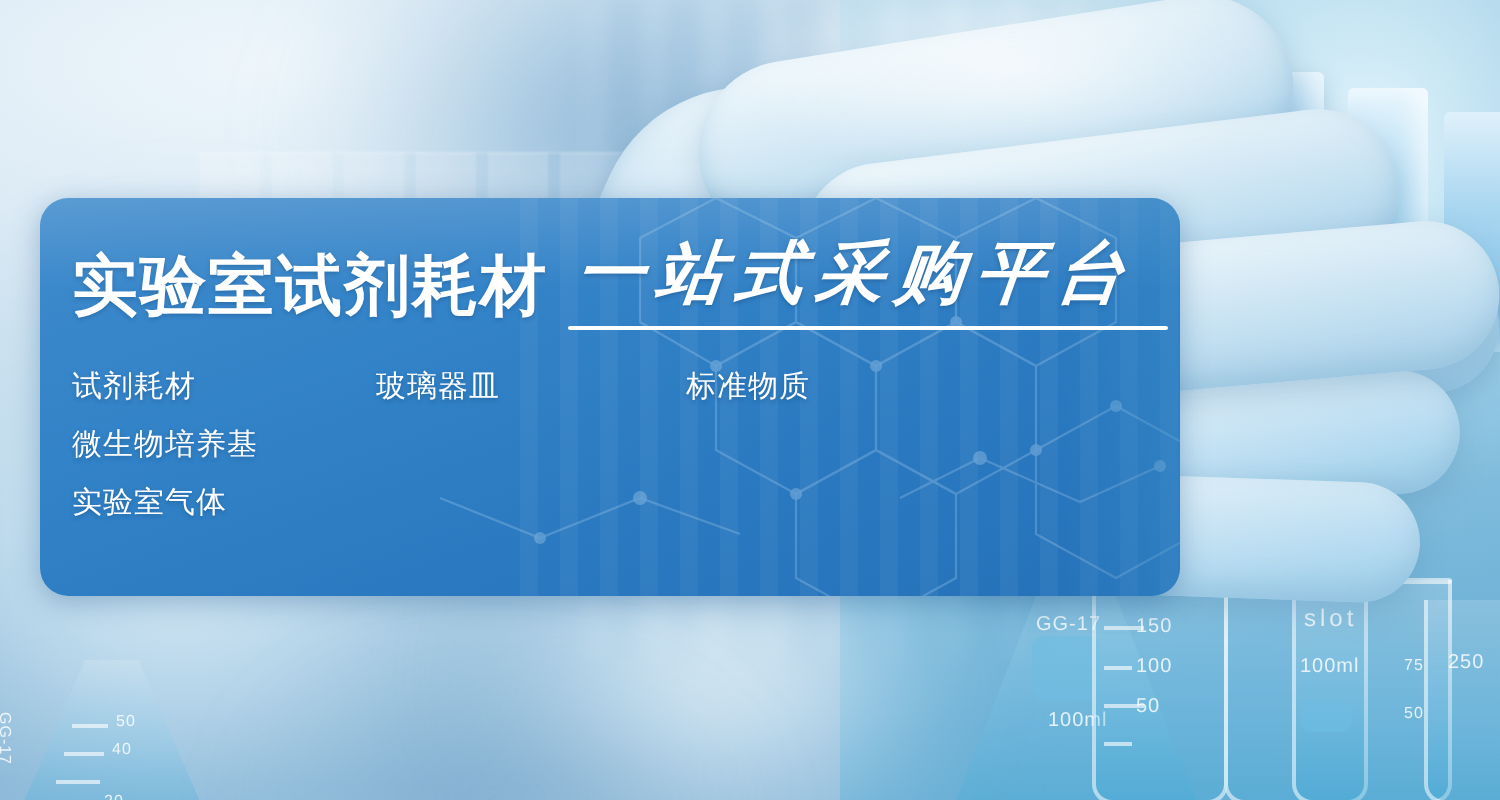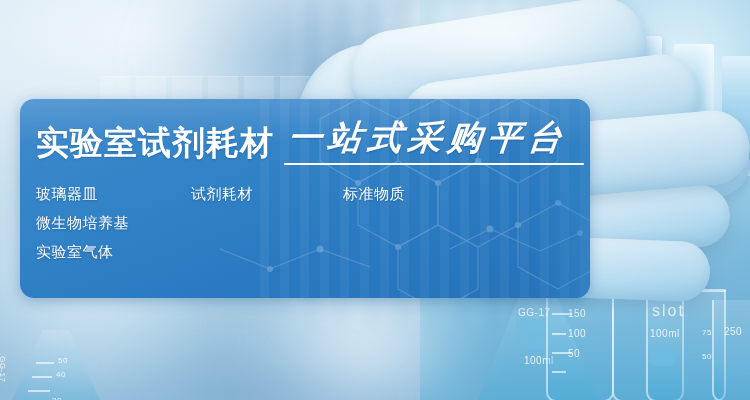--- a/index.html
+++ b/index.html
@@ -246,21 +246,21 @@
     <div class="gtext" style="left:568px;top:288px;">200</div>
     <div class="gtext" style="left:568px;top:308px;">150</div>
     <div class="gtext" style="left:568px;top:328px;">100</div>
     <div class="gtext" style="left:568px;top:348px;">50</div>
 
     <div class="beaker" style="left:612px;top:268px;width:68px;height:132px;"></div>
     <div class="beaker-lip" style="left:608px;top:267px;width:76px;"></div>
 
     <div class="beaker" style="left:646px;top:290px;width:76px;height:110px;"></div>
     <div class="beaker-lip" style="left:642px;top:289px;width:84px;"></div>
-    <div class="gtext" style="left:652px;top:302px;font-size:16px;letter-spacing:2px;">slot</div>
+    <div class="gtext" style="left:652px;top:302px;font-size:12px;letter-spacing:2px;">slot</div>
     <div class="gtext" style="left:650px;top:328px;">100ml</div>
     <div class="label-patch" style="left:650px;top:350px;width:26px;height:16px;"></div>
     <div class="gtext small" style="left:702px;top:328px;">75</div>
     <div class="gtext small" style="left:702px;top:352px;">50</div>
 
     <div class="beaker" style="left:712px;top:300px;width:50px;height:100px;"></div>
     <div class="gtext" style="left:724px;top:326px;">250</div>
   </div>
 
   <div>
@@ -323,22 +323,22 @@
     <div class="title-row">
       <span class="title-main">实验室试剂耗材</span>
       <span class="title-brush-wrap">
         <span class="title-brush">一站式采购平台</span>
         <span class="title-underline"></span>
       </span>
     </div>
 
     <div class="cats">
       <div class="cat-row">
+        <span class="cat c1">试剂耗材</span>
         <span class="cat c2">玻璃器皿</span>
-        <span class="cat c1">试剂耗材</span>
         <span class="cat c4">标准物质</span>
       </div>
       <div class="cat-row">
         <span class="cat c2">微生物培养基</span>
       </div>
       <div class="cat-row">
         <span class="cat c1">实验室气体</span>
       </div>
     </div>
   </div>

